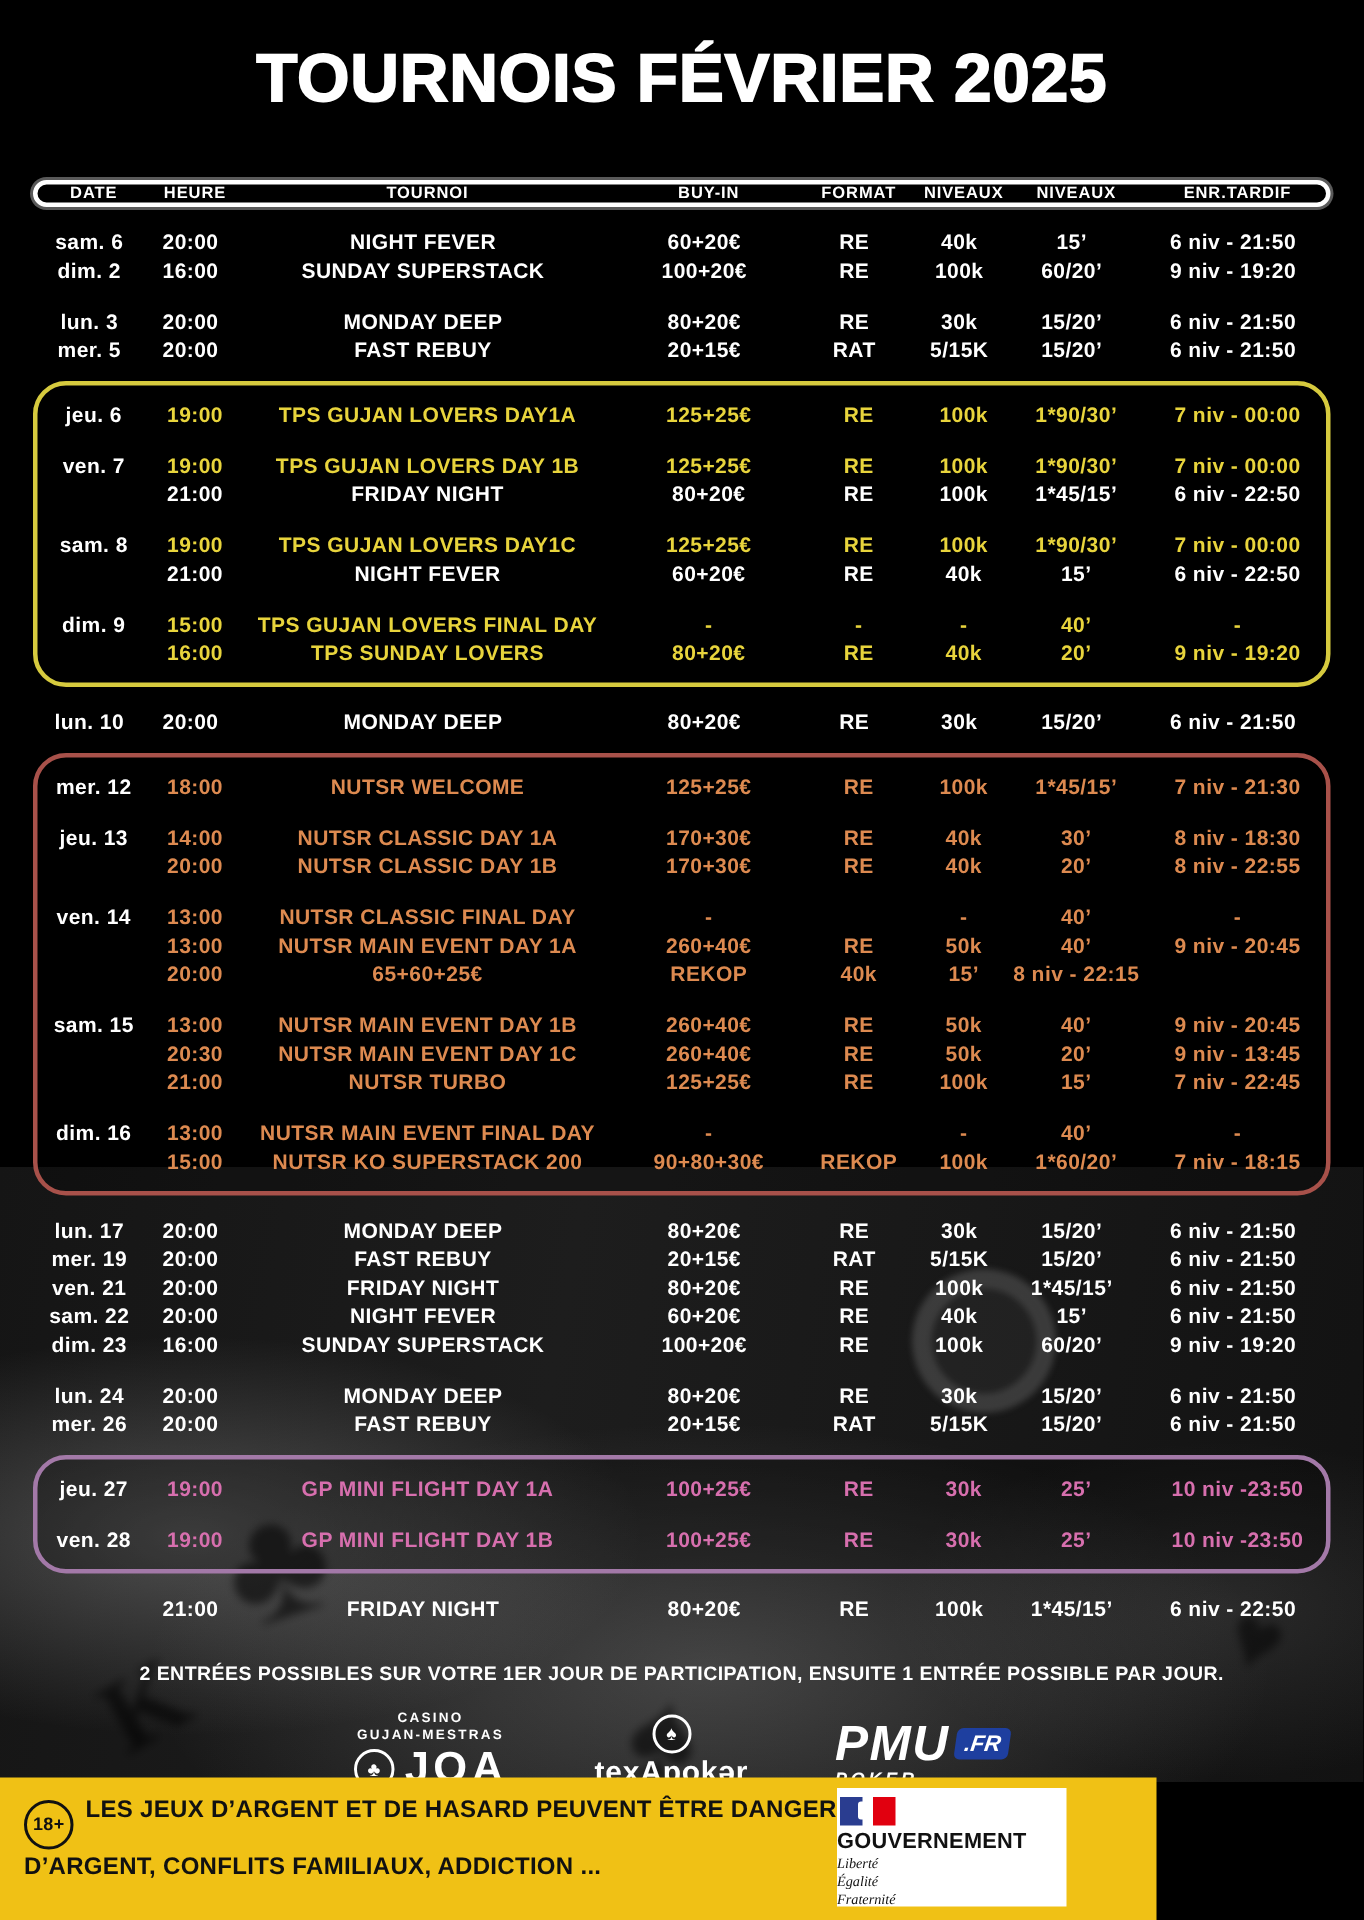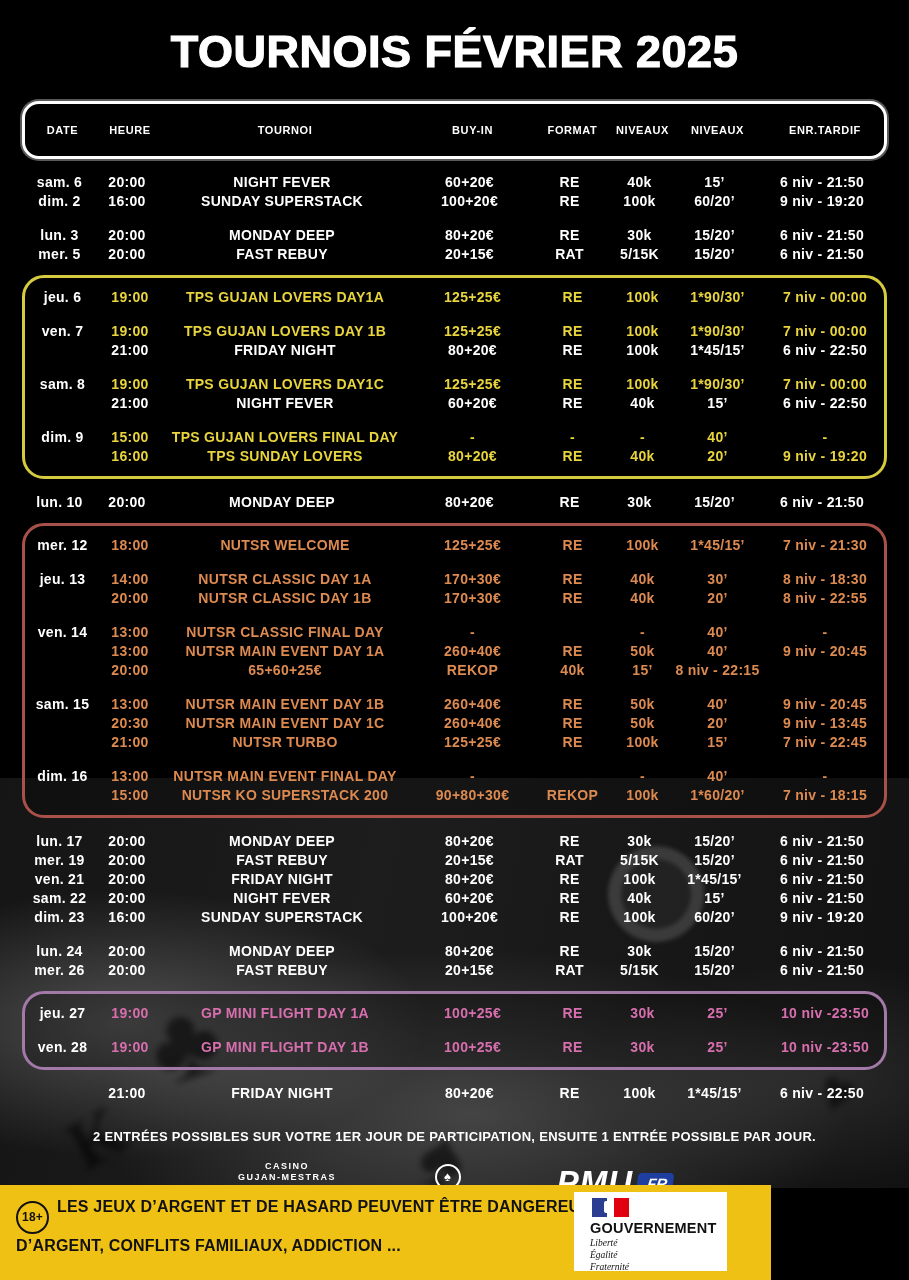--- a/index.html
+++ b/index.html
@@ -35,23 +35,23 @@
   }
 
   
   .content { position:relative; z-index:1; width:865px; margin:0 auto; }
   .grid8 {
     display:grid;
     grid-template-columns:75px 60px 250px 125px 75px 65px 85px 130px;
     align-items:center;
   }
   .pill {
-    margin-top:23px; border:3px solid #fff; border-radius:17px;
+    margin-top:42px; border:3px solid #fff; border-radius:17px;
     box-shadow:0 0 0 2px rgba(255,255,255,.35);
-    padding:20px 0; background:#000;
+    padding:0 0; background:#000;
   }
   .pill .cell { font-size:11px; font-weight:700; letter-spacing:.6px; text-align:center; }
   .row .cell { font-size:14px; font-weight:700; letter-spacing:.3px; text-align:center; line-height:19px; white-space:nowrap; }
   .c-white { color:#ffffff; }
   .c-yellow { color:var(--yellow); }
   .c-orange { color:var(--orange); }
   .c-pink  { color:var(--pink); }
   .section { margin-top:14px; }
   .day-block + .day-block { margin-top:15px; }
   .box { border:3px solid; border-radius:22px; padding:10px 0; margin-top:11px; background:rgba(0,0,0,.25); }
@@ -82,21 +82,21 @@
 
   
   .band { position:absolute; left:0; bottom:0; width:771px; height:95px; background:var(--band); z-index:2;
           color:#111; padding:10px 16px 8px 16px; }
   .band-inner { position:relative; width:100%; height:100%; }
   .warn1 { font-size:16px; font-weight:700; width:700px; line-height:1.55; letter-spacing:.2px; }
   .age { display:inline-flex; align-items:center; justify-content:center; width:33px; height:33px;
          border:2.5px solid #111; border-radius:50%; font-size:12px; font-weight:700; margin-right:8px;
          vertical-align:-9px; background:transparent; }
   .warn3 { font-size:13px; font-weight:700; margin-top:4px; letter-spacing:.2px; }
-  .gov { position:absolute; right:28px; top:-3px; width:153px; height:79px; background:#fff; padding:6px 16px; }
+  .gov { position:absolute; right:44px; top:-3px; width:153px; height:79px; background:#fff; padding:6px 0; }
   .flag { display:flex; height:19px; width:42px; margin-left:2px; }
   .flag .b { width:15px; background:#2a3d90; position:relative; }
   .flag .b:after { content:""; position:absolute; right:-2px; top:3px; width:5px; height:12px;
                    background:#fff; border-radius:2px 0 0 2px; }
   .flag .w { width:7px; background:#fff; }
   .flag .r { width:15px; background:#e1000f; }
   .gov .name { font-size:14.5px; font-weight:700; letter-spacing:.2px; color:#111; margin-top:3px; }
   .gov .motto { font-family:"Liberation Serif","DejaVu Serif",serif; font-style:italic; font-size:9.5px;
                 line-height:1.25; color:#111; margin-top:2px; }
 </style>

